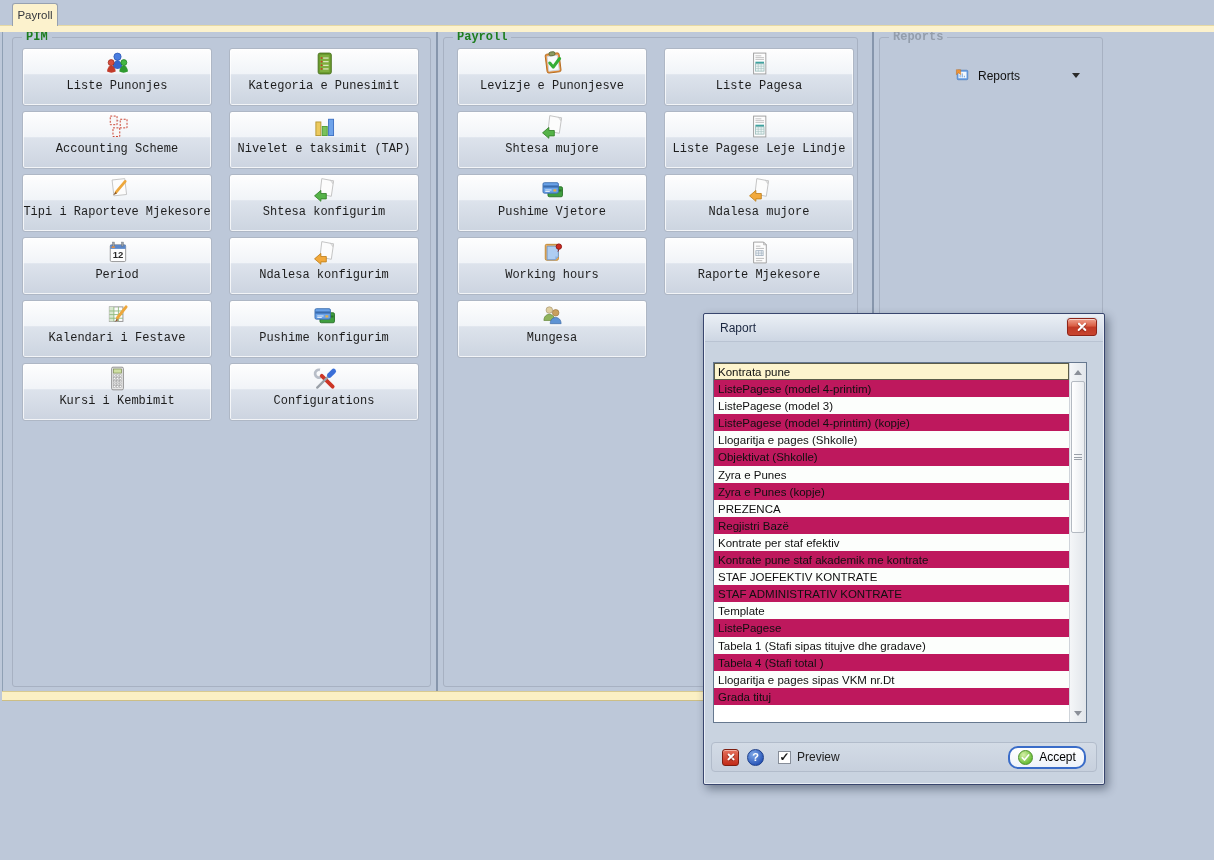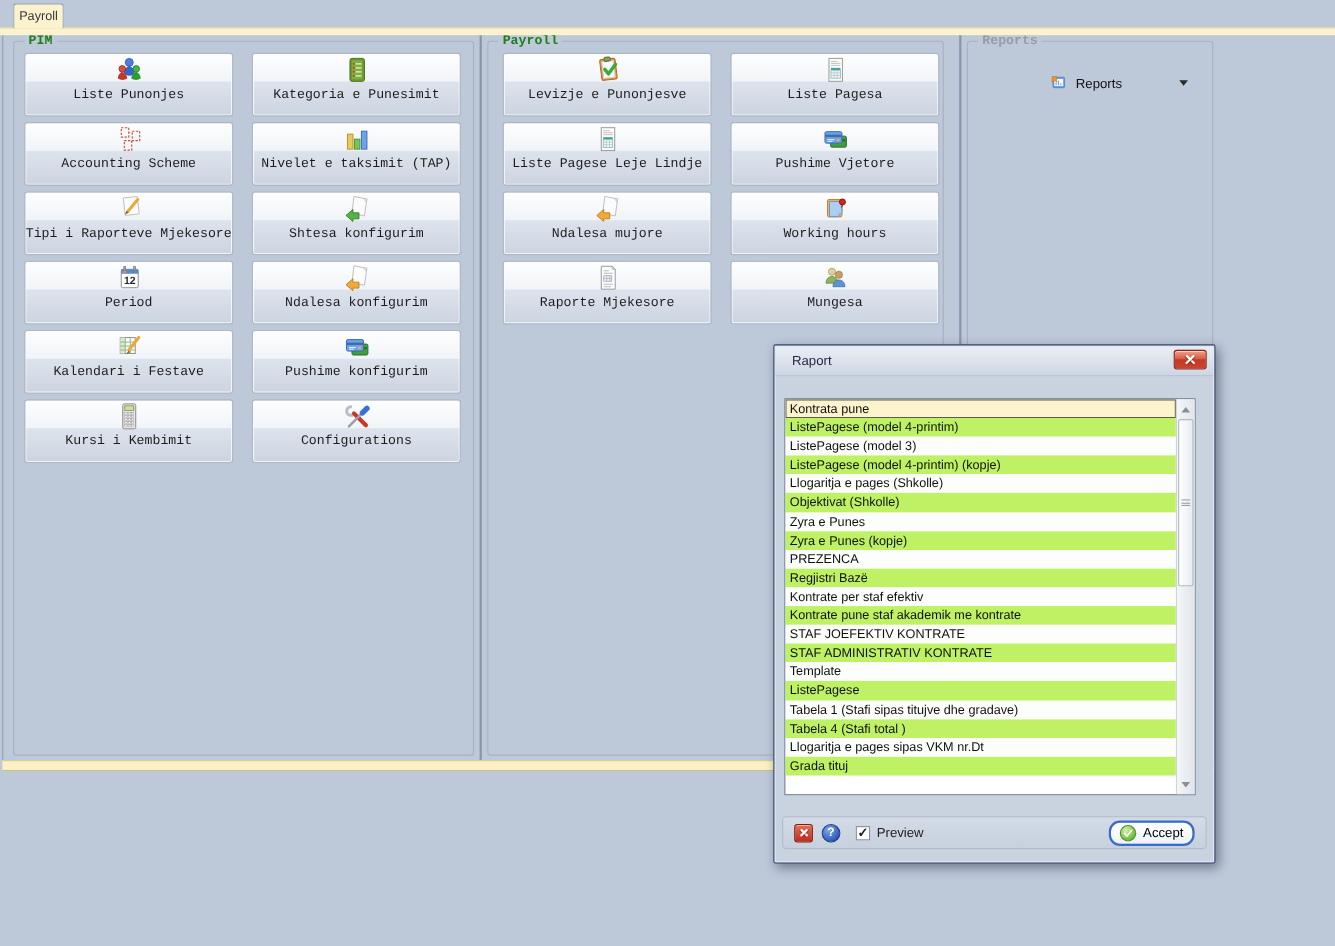--- a/index.html
+++ b/index.html
@@ -90,21 +90,21 @@
   .xglyph::after  { transform:translate(-50%,-50%) rotate(-45deg); }
   .listbox {
     position:absolute; left:9px; top:48px; width:374px; height:361px;
     background:#fff; border:1px solid #66788f;
   }
   .rows { position:absolute; left:0; top:0; right:17px; bottom:0; overflow:hidden; }
   .row {
     height:17.1px; font-size:11.5px; line-height:16px; padding:1px 2px 0 4px;
     white-space:nowrap; overflow:hidden; color:#101010; background:#fcfefc;
   }
-  .row.alt { background:#bef264; }
+  .row.alt { background:#be185d; }
   .row.sel {
     background:#fdf4cd; box-shadow: inset 0 0 0 1px #5c5c48;
   }
   
   .vscroll {
     position:absolute; right:0; top:0; bottom:0; width:17px;
     background:linear-gradient(to right,#f4f6f8,#e1e5ea); border-left:1px solid #cfd4da;
   }
   .sarr { position:absolute; left:0; width:16px; height:16px; display:flex; align-items:center; justify-content:center; }
   .sarr.up { top:1px; } .sarr.down { bottom:1px; }
@@ -436,20 +436,26 @@
         <svg class="ic">
           <use href="#i-clip-check"></use>
         </svg>
         <span class="lbl">Levizje e Punonjesve</span>
       </div>
       <div class="btn">
         <svg class="ic">
           <use href="#i-sheet"></use>
         </svg>
         <span class="lbl">Liste Pagesa</span>
+      </div>
+      <div class="btn">
+        <svg class="ic">
+          <use href="#i-page-green"></use>
+        </svg>
+        <span class="lbl">Shtesa mujore</span>
       </div>
       <div class="btn">
         <svg class="ic">
           <use href="#i-sheet"></use>
         </svg>
         <span class="lbl">Liste Pagese Leje Lindje</span>
       </div>
       <div class="btn">
         <svg class="ic">
           <use href="#i-cards"></use>

